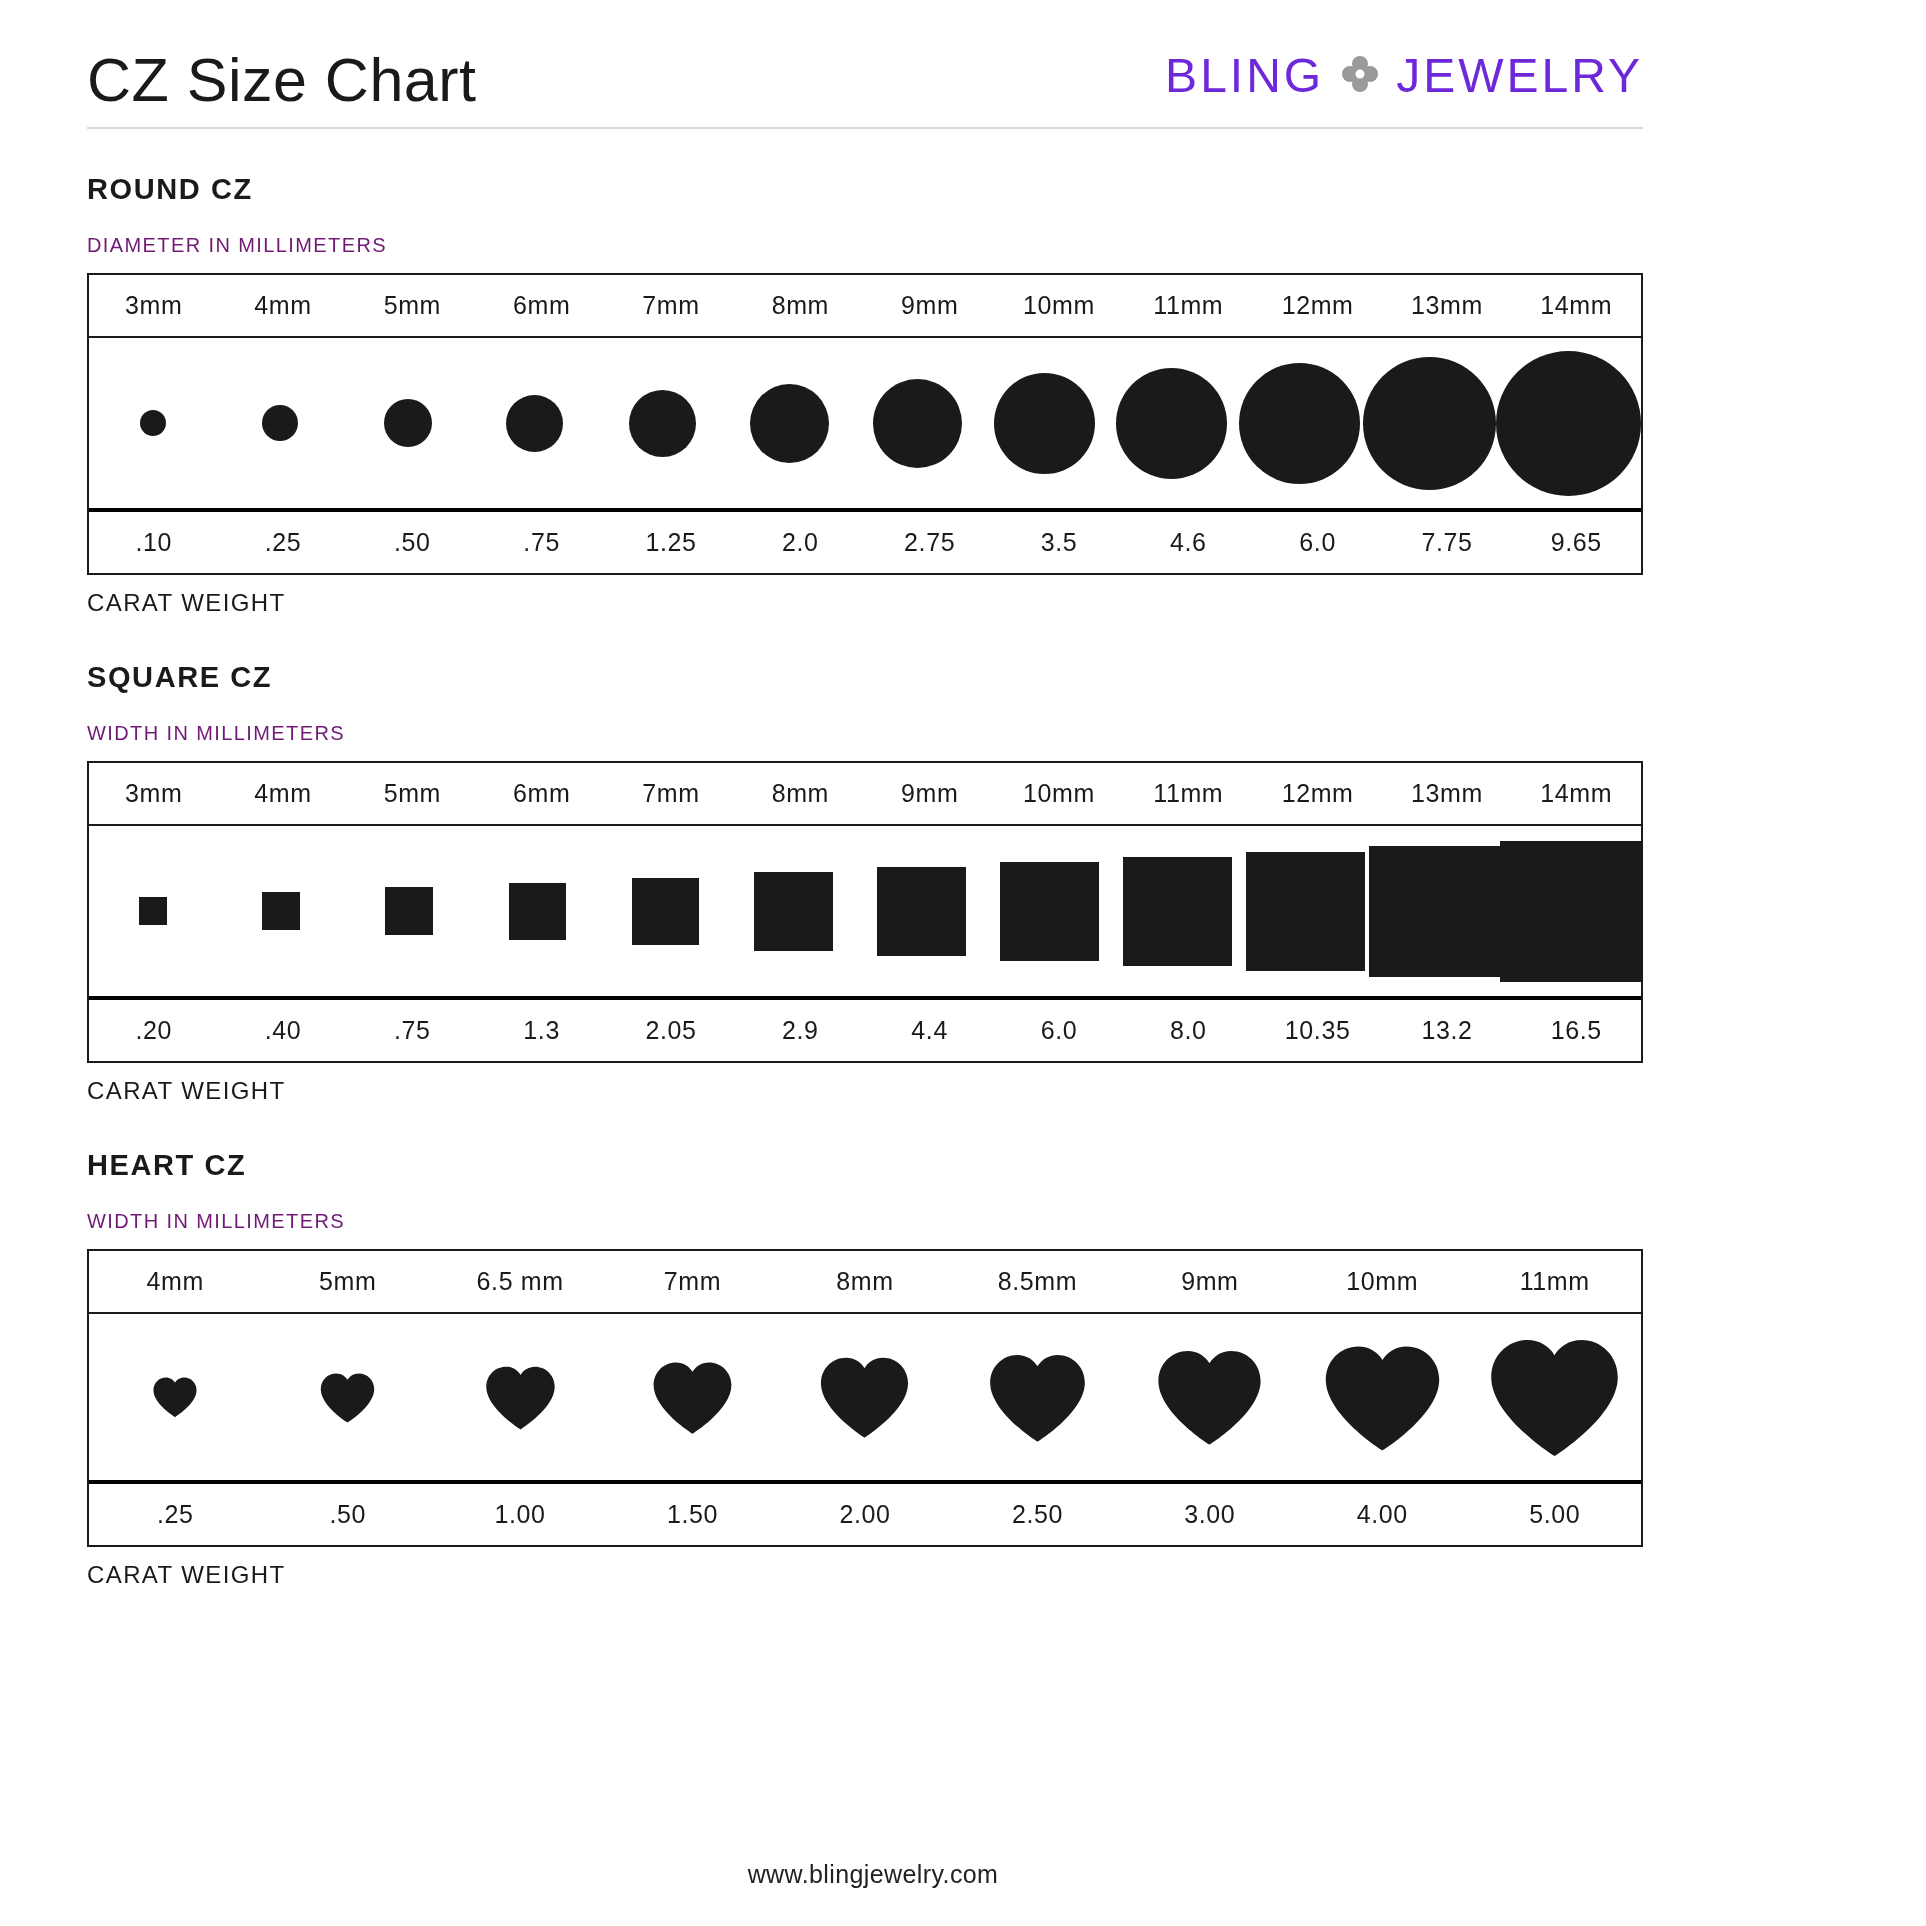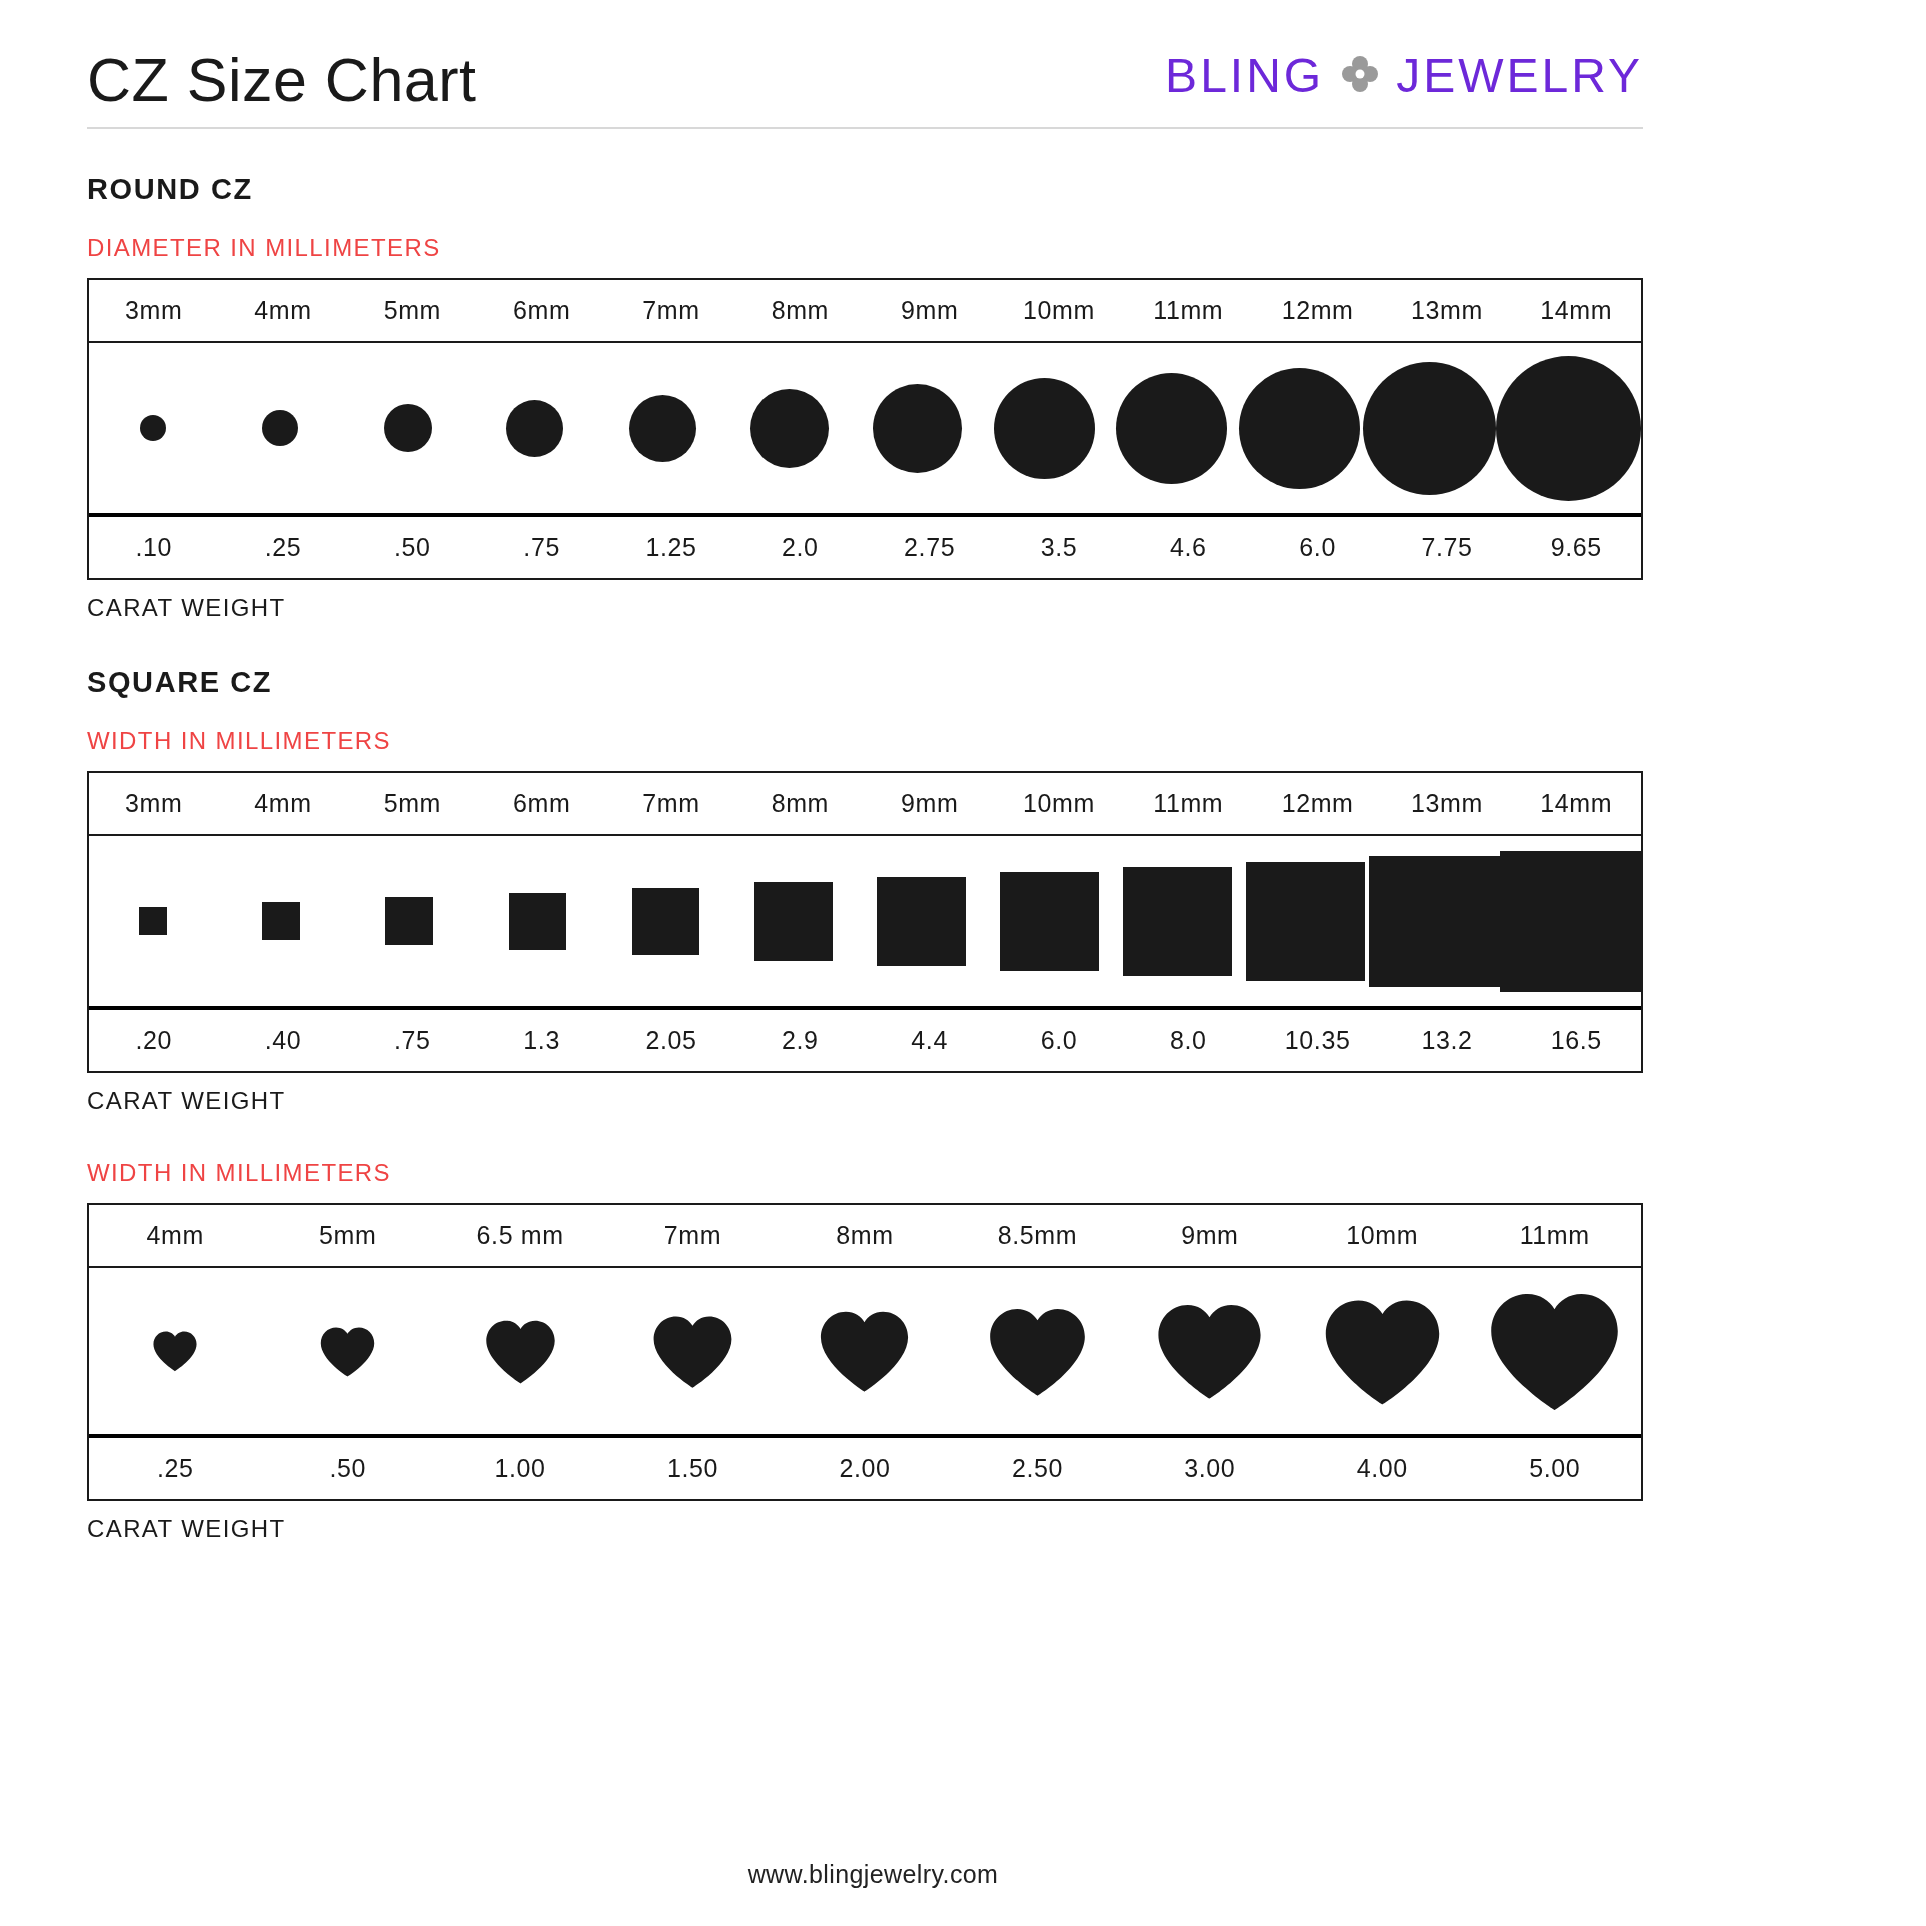--- a/index.html
+++ b/index.html
@@ -48,24 +48,24 @@
 
   
   .section { margin-top: 44px; }
   .section-title {
     font-size: 29px;
     font-weight: bold;
     letter-spacing: 1.6px;
     margin: 0 0 28px 0;
   }
   .axis-label {
-    font-size: 24px;
+    font-size: 20px;
     letter-spacing: 1.4px;
     margin: 0 0 16px 0;
-    color: #ef4444;
+    color: #701a75;
   }
   .table {
     border: 2px solid #1a1a1a;
     width: 100%;
   }
   .row {
     display: flex;
     width: 100%;
   }
   .row.head, .row.foot {
@@ -282,20 +282,21 @@
           <div class="cell">8.0</div>
           <div class="cell">10.35</div>
           <div class="cell">13.2</div>
           <div class="cell">16.5</div>
         </div>
     </div>
     <p class="carat-caption">CARAT WEIGHT</p>
   </div>
 
   <div class="section">
+    <h2 class="section-title">HEART CZ</h2>
     <p class="axis-label">WIDTH IN MILLIMETERS</p>
     <div class="table">
       <div class="row head" id="heart-head">
           <div class="cell">4mm</div>
           <div class="cell">5mm</div>
           <div class="cell">6.5 mm</div>
           <div class="cell">7mm</div>
           <div class="cell">8mm</div>
           <div class="cell">8.5mm</div>
           <div class="cell">9mm</div>

